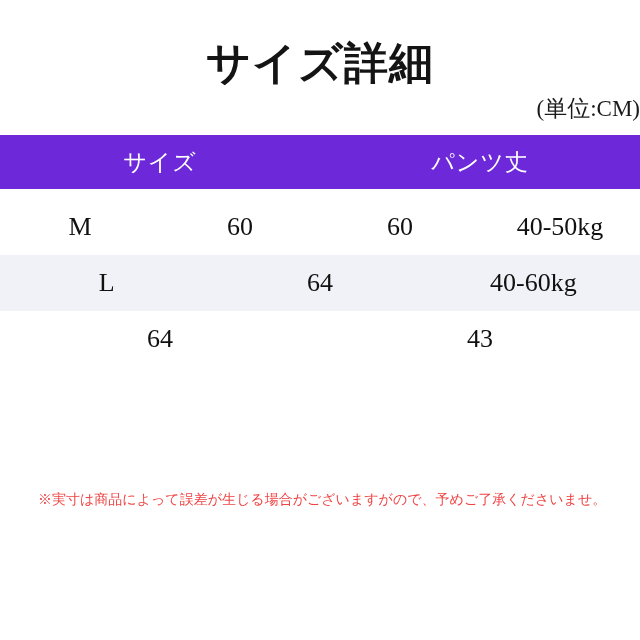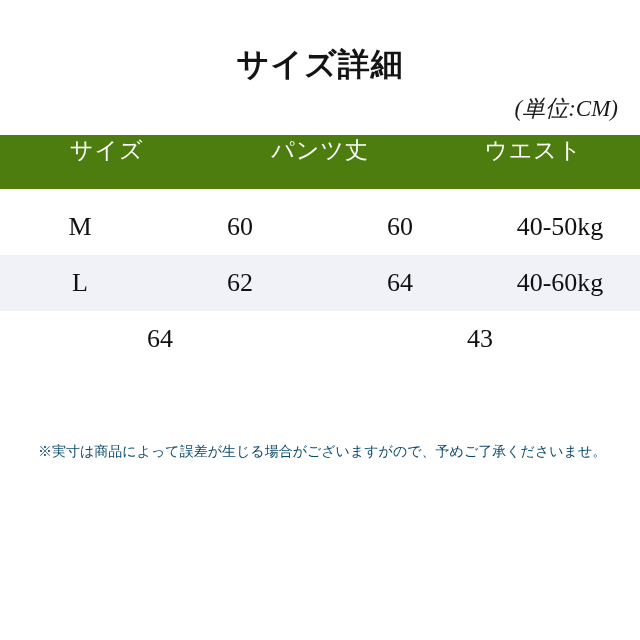--- a/index.html
+++ b/index.html
@@ -15,43 +15,41 @@
     overflow: hidden;
   }
   .page {
     width: 640px;
     height: 640px;
     position: relative;
   }
   .title {
     padding-top: 34px;
     text-align: center;
-    font-size: 32px;
+    font-size: 44px;
     line-height: 60px;
     font-weight: 600;
     letter-spacing: 1px;
     color: #141414;
   }
   .unit-label {
     text-align: right;
-    padding-right: 22px;
     font-size: 23px;
     line-height: 29px;
     color: #1a1a1a;
-    font-style: italic;
   }
   .size-table {
     margin-top: 12px;
     width: 640px;
   }
   .table-header {
     height: 54px;
-    background: #4d7c0f;
+    background: #6d28d9;
     display: flex;
-    align-items: flex-start;
+    align-items: center;
   }
   .table-header .cell {
     flex: 1 1 0;
     text-align: center;
     color: #ffffff;
     font-size: 23px;
     letter-spacing: 1px;
   }
   .table-body {
     padding-top: 10px;
@@ -64,57 +62,55 @@
   .table-row.alt {
     background: #f1f2f7;
   }
   .table-row .cell {
     flex: 1 1 0;
     text-align: center;
     font-size: 26px;
     color: #111111;
   }
   .notes {
-    margin-top: 72px;
+    margin-top: 120px;
     padding-left: 38px;
     padding-right: 30px;
-    color: #0c4a6e;
+    color: #ef4444;
     font-size: 14px;
     line-height: 26px;
   }
 </style>
 </head>
 <body>
 
 <div class="page">
 
   <div class="title">サイズ詳細</div>
 
   <div class="unit-label">(単位:CM)</div>
 
   <div class="size-table">
 
     <div class="table-header">
       <div class="cell">サイズ</div>
       <div class="cell">パンツ丈</div>
-      <div class="cell">ウエスト</div>
     </div>
 
     <div class="table-body">
 
       <div class="table-row">
         <div class="cell">M</div>
         <div class="cell">60</div>
         <div class="cell">60</div>
         <div class="cell">40-50kg</div>
       </div>
 
       <div class="table-row alt">
         <div class="cell">L</div>
-        <div class="cell">62</div>
         <div class="cell">64</div>
         <div class="cell">40-60kg</div>
       </div>
 
       <div class="table-row">
         <div class="cell">64</div>
         <div class="cell">43</div>
       </div>
 
     </div>

